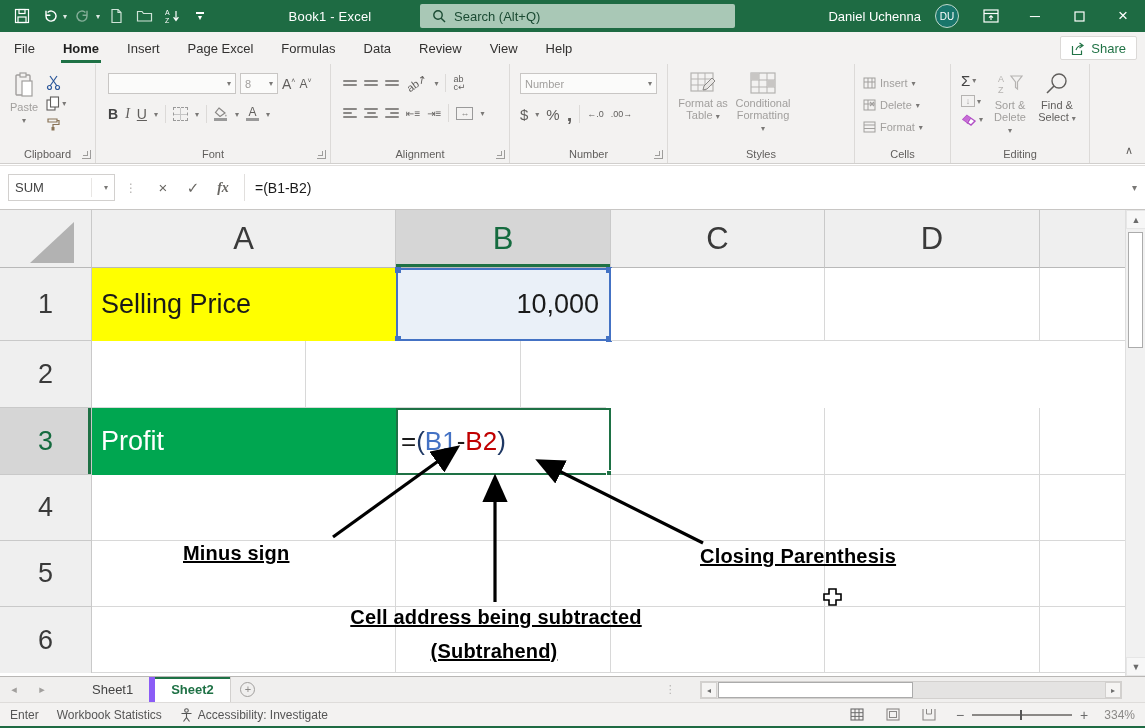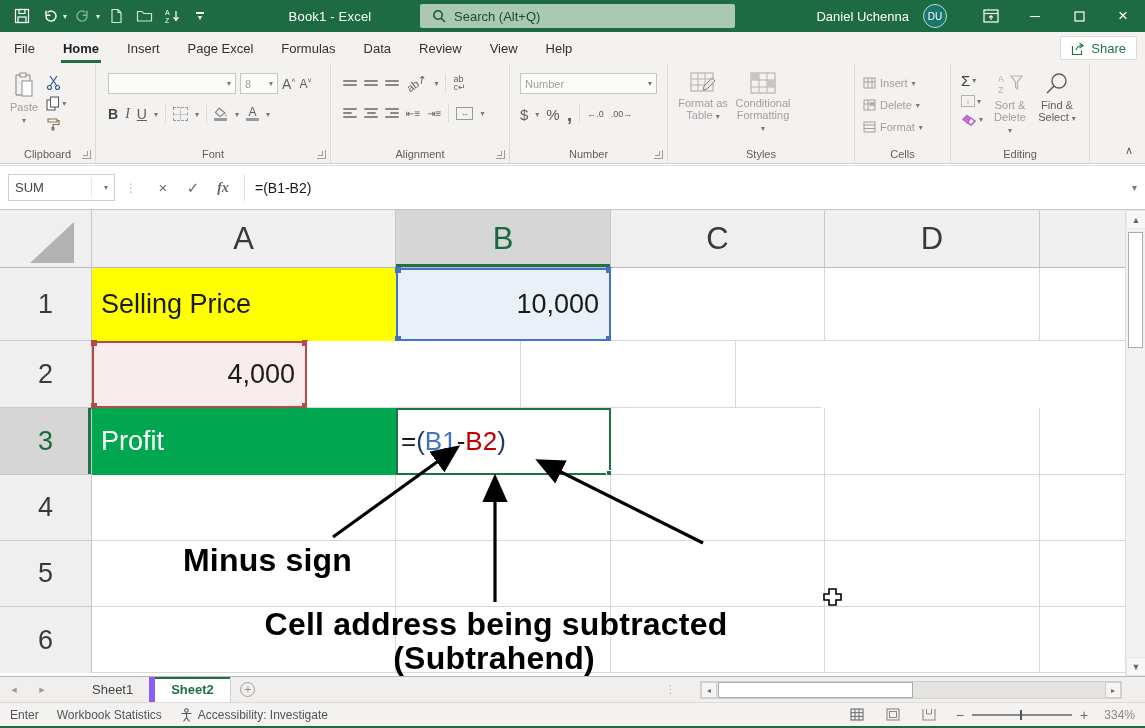--- a/index.html
+++ b/index.html
@@ -10,21 +10,21 @@
   
   .titlebar { position:absolute; left:0; top:0; width:1145px; height:32px; background:#1E6B43; display:flex; align-items:center; color:#fff; }
   .qat { display:flex; align-items:center; gap:4px; padding-left:10px; }
   .qat .qbtn { width:24px; height:24px; display:flex; align-items:center; justify-content:center; }
   .qat .dd { font-size:8px; margin-left:-3px; opacity:.85; }
   .dim { opacity:.45; }
   .tb-title { position:absolute; left:240px; width:180px; text-align:center; font-size:13px; letter-spacing:.2px; }
   .searchbox { position:absolute; left:420px; top:4px; width:315px; height:24px; background:#A9C8B6; border-radius:2px; display:flex; align-items:center; gap:8px; padding-left:34px; color:#1B4B33; font-size:13px; }
   .tb-right { position:absolute; right:0; top:0; height:32px; display:flex; align-items:center; }
   .tb-user { font-size:13px; margin-right:14px; }
-  .avatar { width:24px; height:24px; border-radius:50%; background:#19766B; border:1px solid #BFD8CB; color:#fff; font-size:10px; display:flex; align-items:center; justify-content:center; margin-right:22px; }
+  .avatar { width:24px; height:24px; border-radius:50%; background:#19766B; border:1px solid #BFD8CB; color:#fff; font-size:10px; display:flex; align-items:center; justify-content:center; margin-right:10px; }
   .winbtn { width:44px; height:32px; display:flex; align-items:center; justify-content:center; font-size:14px; }
 
   
   .menubar { position:absolute; left:0; top:32px; width:1145px; height:32px; background:#F3F2F1; display:flex; align-items:center; }
   .mtab { position:relative; height:32px; display:flex; align-items:center; padding:0 14px; font-size:13px; color:#323130; }
   .mtab.active { font-weight:700; color:#1f1f1f; }
   .mtab.active::after { content:""; position:absolute; left:12px; right:12px; bottom:1px; height:3px; background:#1E7145; }
   .share-btn { position:absolute; right:8px; top:4px; height:24px; padding:0 10px; background:#fff; border:1px solid #DBD9D7; border-radius:2px; display:flex; align-items:center; gap:6px; color:#217346; font-size:13px; }
 
   
@@ -74,21 +74,21 @@
   .refbox { position:absolute; inset:0; border:2px solid; }
   .hdl { position:absolute; width:6px; height:6px; }
   .hdl.tl{left:-3px;top:-3px;} .hdl.tr{right:-3px;top:-3px;} .hdl.bl{left:-3px;bottom:-3px;} .hdl.br{right:-3px;bottom:-3px;}
   .editbox { position:absolute; inset:0; border:2px solid; background:#fff; display:flex; align-items:center; padding-left:3px; font-size:26px; font-weight:500; }
   .fillhdl { position:absolute; right:-4px; bottom:-4px; width:7px; height:7px; border:1px solid #fff; }
   .vscroll { position:absolute; right:0; top:0; width:20px; height:466px; background:#F1F1F1; border-left:1px solid #DFDFDF; }
   .vscroll .arr { position:absolute; left:0; width:20px; height:19px; display:flex; align-items:center; justify-content:center; color:#6b6b6b; font-size:9px; border:1px solid #E6E6E6; background:#F7F7F7; }
   .vscroll .thumb { position:absolute; left:2px; width:15px; top:22px; height:116px; background:#fff; border:1px solid #ABABAB; }
 
   
-  .ann { position:absolute; font-weight:700; color:#000; font-size:32px; letter-spacing:.2px; white-space:nowrap; }
+  .ann { position:absolute; font-weight:700; color:#000; font-size:20px; letter-spacing:.2px; white-space:nowrap;text-decoration:underline; }
   .overlay { position:absolute; left:0; top:0; width:1145px; height:466px; pointer-events:none; }
 
   
   .tabbar { position:absolute; left:0; top:676px; width:1145px; height:26px; background:#F0EFEE; border-top:1px solid #B9B7B5; display:flex; align-items:stretch; }
   .navarr { width:28px; display:flex; align-items:center; justify-content:center; color:#A19F9D; font-size:11px; }
   .stab { padding:0 16px; display:flex; align-items:center; font-size:13px; color:#444; border-right:6px solid #8b5cf6; }
   .stab.active { background:#fff; color:#1E7145; font-weight:700; box-shadow: inset 0 2px 0 #1E7145; border-right:1px solid #D2D0CE; }
   .addsheet { width:34px; display:flex; align-items:center; justify-content:center; color:#8a8886; }
   .addsheet .plus { width:15px; height:15px; border:1px solid #A19F9D; border-radius:50%; font-size:11px; line-height:13px; text-align:center; }
   .tdots { display:flex; align-items:center; color:#B5B3B1; font-size:11px; margin-left:400px; }
@@ -494,29 +494,20 @@
             <i class="hdl br" style="background: rgb(68, 114, 196);"></i>
         </span>
       </div>
       <div class="cell" style="width:214px;"></div>
       <div class="cell" style="width:215px;"></div>
       <div class="cell" style="width:85px;border-right:none;"></div>
     </div>
 
     <div class="grow" style="height:67px;">
       <div class="hc rowhdr">2</div>
-      <div class="cell num" style="width: 215px; border-right: none; border-bottom: none; background: rgb(249, 236, 236);">
-        <span style="position:relative;z-index:1;">4,000</span>
-        <span class="refbox" style="border-color: rgb(184, 74, 70);">
-          <i class="hdl tl" style="background: rgb(184, 74, 70);"></i>
-            <i class="hdl tr" style="background: rgb(184, 74, 70);"></i>
-            <i class="hdl bl" style="background: rgb(184, 74, 70);"></i>
-            <i class="hdl br" style="background: rgb(184, 74, 70);"></i>
-        </span>
-      </div>
       <div class="cell" style="width:214px;"></div>
       <div class="cell" style="width:215px;"></div>
       <div class="cell" style="width:85px;border-right:none;"></div>
     </div>
 
     <div class="grow" style="height:67px;">
       <div class="hc rowhdr sel">3</div>
       <div class="cell lbl" style="width: 304px; background: rgb(0, 166, 80); color: rgb(255, 255, 255);">
           <span>Profit</span>
         </div>
@@ -555,20 +546,21 @@
     <div class="grow" style="height:66px;">
       <div class="hc rowhdr" style="border-bottom:none;">6</div>
       <div class="cell" style="width:304px;"></div>
       <div class="cell" style="width:215px;"></div>
       <div class="cell" style="width:214px;"></div>
       <div class="cell" style="width:215px;"></div>
       <div class="cell" style="width:85px;border-right:none;"></div>
     </div>
 
     <div class="ann" style="left:183px; top:332px;">Minus sign</div>
+    <div class="ann" style="left:700px; top:335px;">Closing Parenthesis</div>
     <div class="ann" style="left:496px; top:396px; transform:translateX(-50%);">Cell address being subtracted</div>
     <div class="ann" style="left:494px; top:430px; transform:translateX(-50%);">(Subtrahend)</div>
 
     <svg class="overlay" viewBox="0 0 1145 466">
       <defs>
         <marker id="ah" markerWidth="9" markerHeight="8" refX="7" refY="4" orient="auto">
           <path d="M0,0 L9,4 L0,8 z" fill="#000"></path>
         </marker>
       </defs>
       <line x1="333" y1="327" x2="455" y2="239" stroke="#000" stroke-width="3.2" marker-end="url(#ah)"></line>

